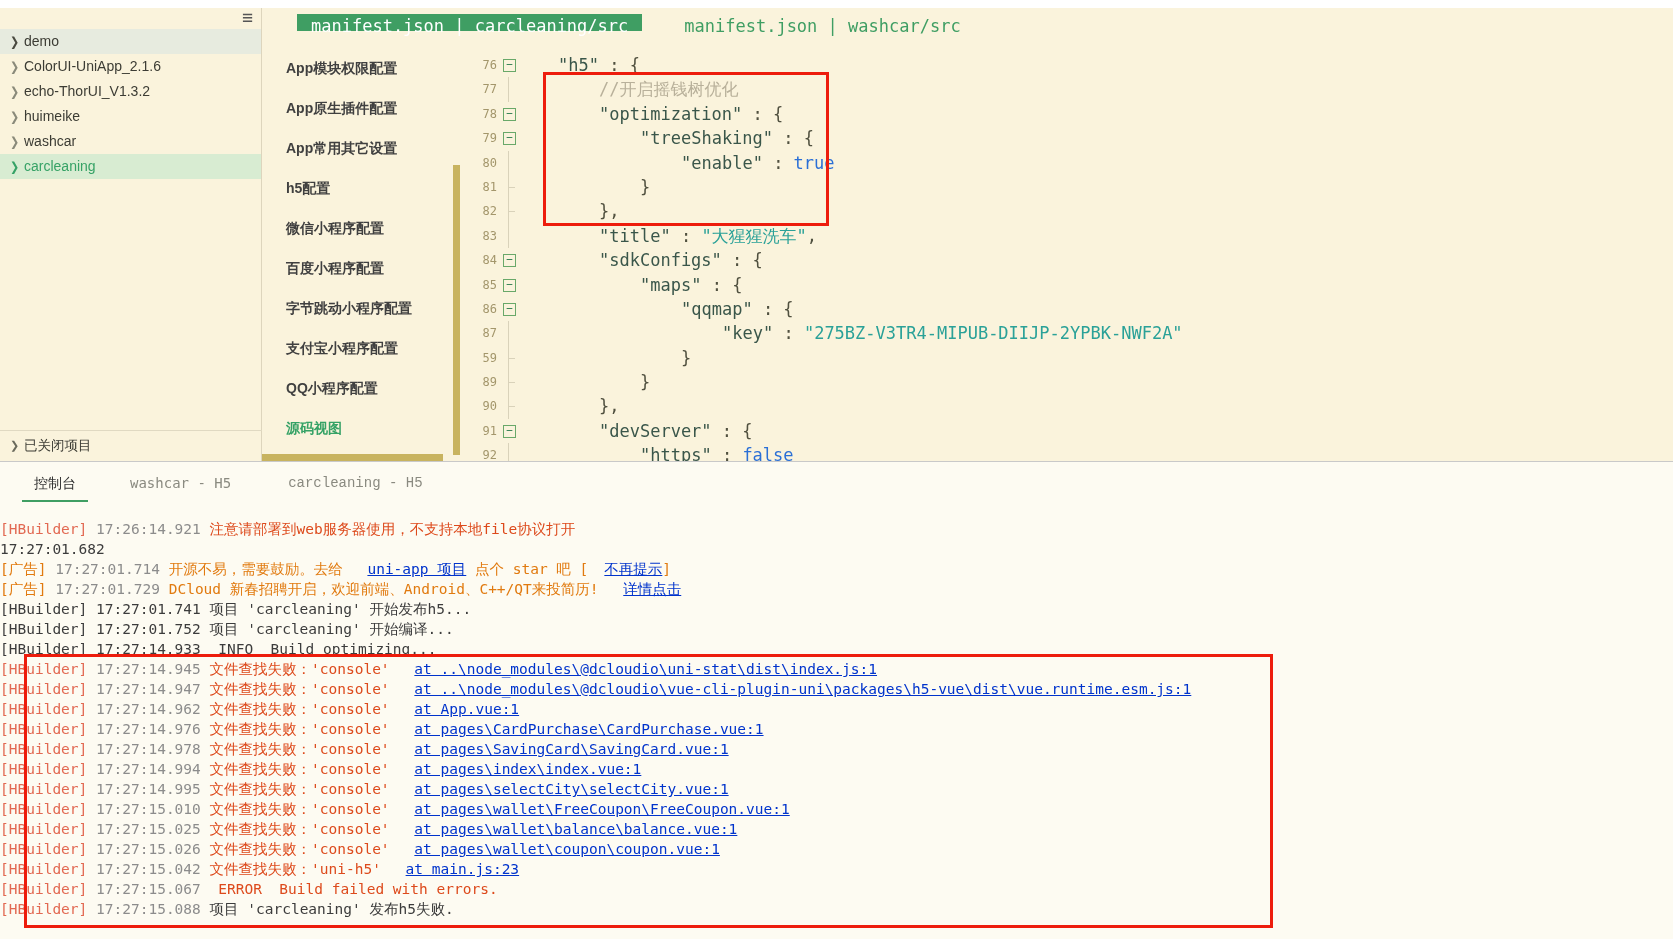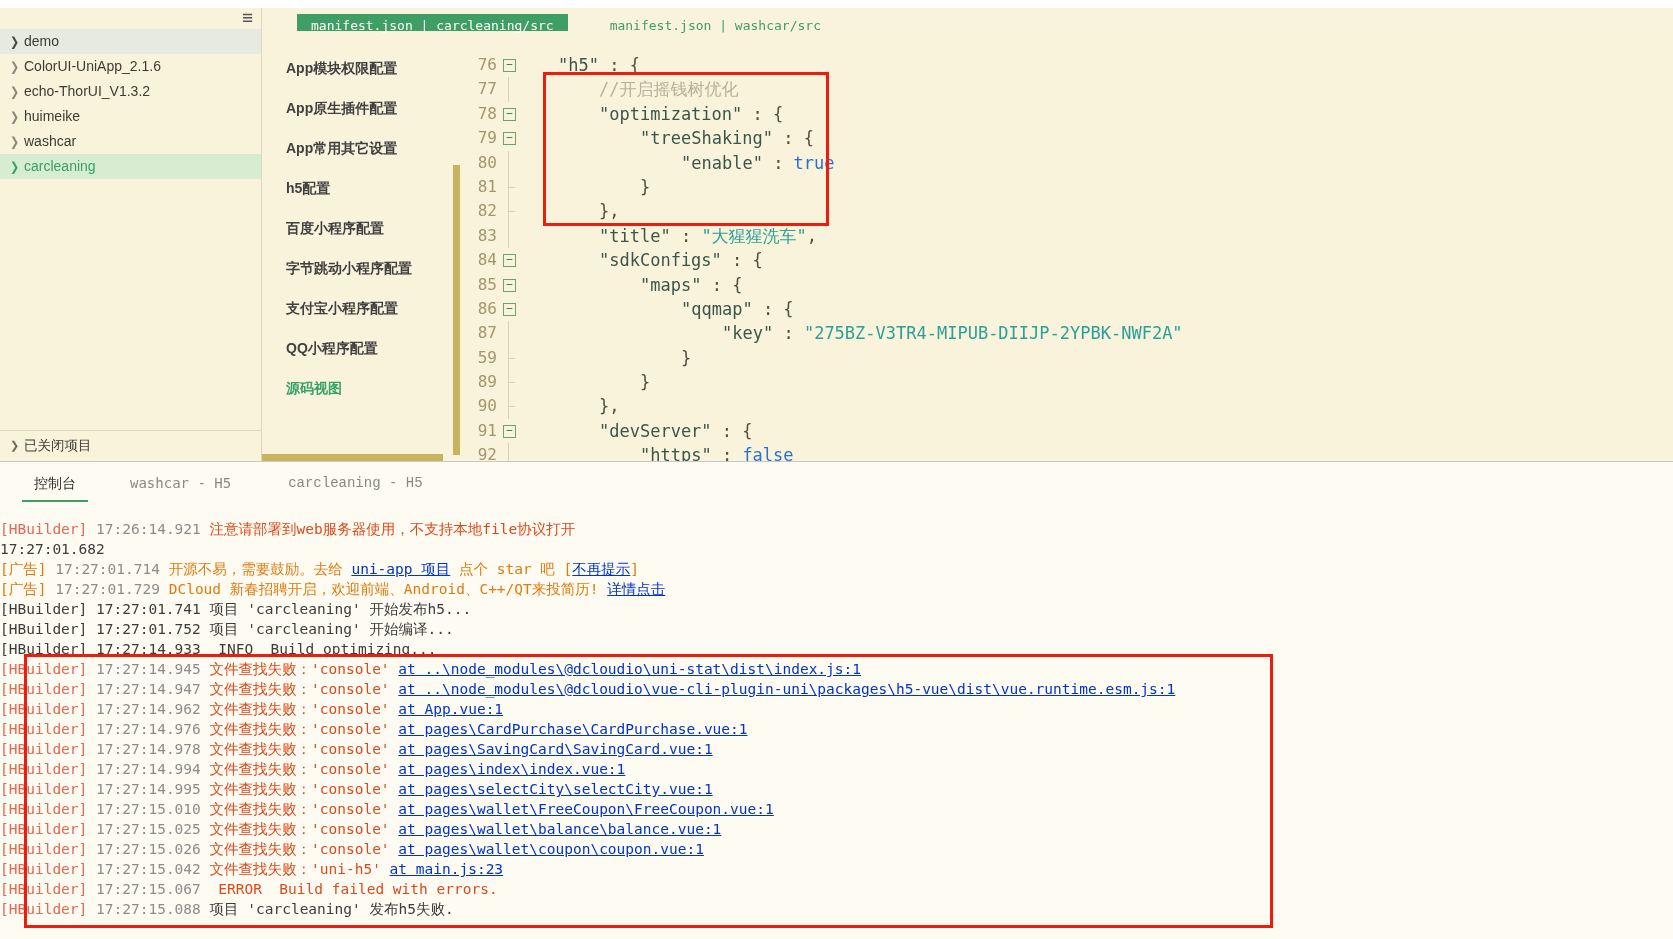--- a/index.html
+++ b/index.html
@@ -15,35 +15,35 @@
   .tree-row.sel-gray{background:#e7ebdf;}
   .tree-row.sel-gray .chev{color:#4a4a40;}
   .tree-row.sel-green{background:#d8ecd2;}
   .tree-row.sel-green .lbl,.tree-row.sel-green .chev{color:#36a266;}
   #closed-sep{position:absolute;left:0;top:422px;width:262px;height:1px;background:#e0d9c2;}
   #closed-row{position:absolute;left:0;top:424px;width:262px;height:27px;line-height:27px;font-size:13.5px;color:#3c3c34;display:flex;align-items:center;}
   #closed-row .chev{width:14px;margin-left:10px;font-size:11px;color:#6a6a5c;}
   
   #tabbar{left:262px;top:8px;width:1411px;height:32px;background:#faf3dc;display:flex;align-items:flex-start;}
   .etab{margin-top:6px;height:17px;line-height:24px;padding:0 14px;
-        font-family:"DejaVu Sans Mono",monospace;font-size:13px;color:#3f9e63;cursor:pointer;white-space:pre;}
+        font-family:"DejaVu Sans Mono",monospace;font-size:17px;color:#3f9e63;cursor:pointer;white-space:pre;}
   .etab.active{background:#3f9e63;color:#fff;margin-left:35px;}
   .etab.inactive{margin-left:28px;}
   
   #confignav{left:262px;top:40px;width:200px;height:421px;background:#faf3dc;}
   #config-list{position:absolute;left:0;top:8px;right:0;}
   .cfg-item{height:40px;line-height:40px;padding-left:24px;font-size:14px;font-weight:bold;color:#404040;cursor:pointer;white-space:nowrap;}
   .cfg-item.active{color:#36a266;}
   #cfg-vscroll{position:absolute;right:2px;top:125px;width:7px;height:290px;background:#c8b35f;}
   #cfg-hscroll{position:absolute;left:0;bottom:0px;width:181px;height:7px;background:#c8b35f;}
   
   #editor{left:462px;top:40px;width:1211px;height:421px;background:#faf3dc;overflow:hidden;}
   #code-lines{position:absolute;left:0;top:13px;right:0;}
   .cline{position:relative;height:24.4px;line-height:24.4px;font-family:"DejaVu Sans Mono",monospace;font-size:17px;white-space:pre;}
-  .lnum{position:absolute;left:3px;top:0;width:32px;text-align:right;color:#a3966b;font-size:16px;}
+  .lnum{position:absolute;left:3px;top:0;width:32px;text-align:right;color:#a3966b;font-size:12px;}
   .foldbox{position:absolute;left:41px;top:6px;width:11px;height:11px;border:1px solid #69a869;
            color:#2f7d4f;font-size:11px;line-height:10px;text-align:center;background:#faf3dc;cursor:pointer;}
   .guide{position:absolute;left:46px;top:0;width:1px;height:24.4px;background:#d9d2ba;}
   .tick{position:absolute;left:47px;top:12px;width:6px;height:1px;background:#d9d2ba;}
   .codetxt{position:absolute;top:0;}
   .sg-key{color:#3a564a;}
   .sg-punc{color:#50503f;}
   .sg-str{color:#2aa198;}
   .sg-bool{color:#2a6fd6;}
   .sg-com{color:#b8b09a;}
@@ -54,21 +54,21 @@
   .ctab{height:28px;line-height:22px;padding:0 12px;font-size:14px;color:#8a8a80;cursor:pointer;
         font-family:"DejaVu Sans Mono",monospace;white-space:pre;}
   .ctab.active{color:#333;border-bottom:2px solid #3f9e63;font-family:"Liberation Sans",sans-serif;margin-left:22px;}
   #console-log{position:absolute;left:0;top:57px;right:0;}
   .clogline{height:20px;line-height:20px;font-family:"DejaVu Sans Mono",monospace;font-size:14.5px;white-space:pre;}
   .cs-salmon{color:#e26952;}
   .cs-gray{color:#8c8c8c;}
   .cs-verm{color:#dd4a1c;}
   .cs-orange{color:#e17a0f;}
   .cs-dark{color:#3c3c3c;}
-  .cs-link{color:#0033cc;text-decoration:underline;cursor:pointer;}
+  .cs-link{color:#0033cc;text-decoration:underline;cursor:pointer;margin-left:16px;}
   #console-annotation{position:absolute;left:24px;top:192px;width:1243px;height:268px;border:3px solid #ed1c0c;}
 </style>
 </head>
 <body>
 
 <div id="app">
 
   <div id="sidebar" class="pane">
     <div id="menu-btn">≡</div>
     <div id="project-tree">
@@ -108,20 +108,21 @@
       <div class="etab active">manifest.json | carcleaning/src</div>
       <div class="etab inactive">manifest.json | washcar/src</div>
     </div>
 
   <div id="confignav" class="pane">
     <div id="config-list">
         <div class="cfg-item">App模块权限配置</div>
         <div class="cfg-item">App原生插件配置</div>
         <div class="cfg-item">App常用其它设置</div>
         <div class="cfg-item">h5配置</div>
+        <div class="cfg-item">微信小程序配置</div>
         <div class="cfg-item">百度小程序配置</div>
         <div class="cfg-item">字节跳动小程序配置</div>
         <div class="cfg-item">支付宝小程序配置</div>
         <div class="cfg-item">QQ小程序配置</div>
         <div class="cfg-item active">源码视图</div>
       </div>
     <div id="cfg-vscroll"></div>
     <div id="cfg-hscroll"></div>
   </div>
 

